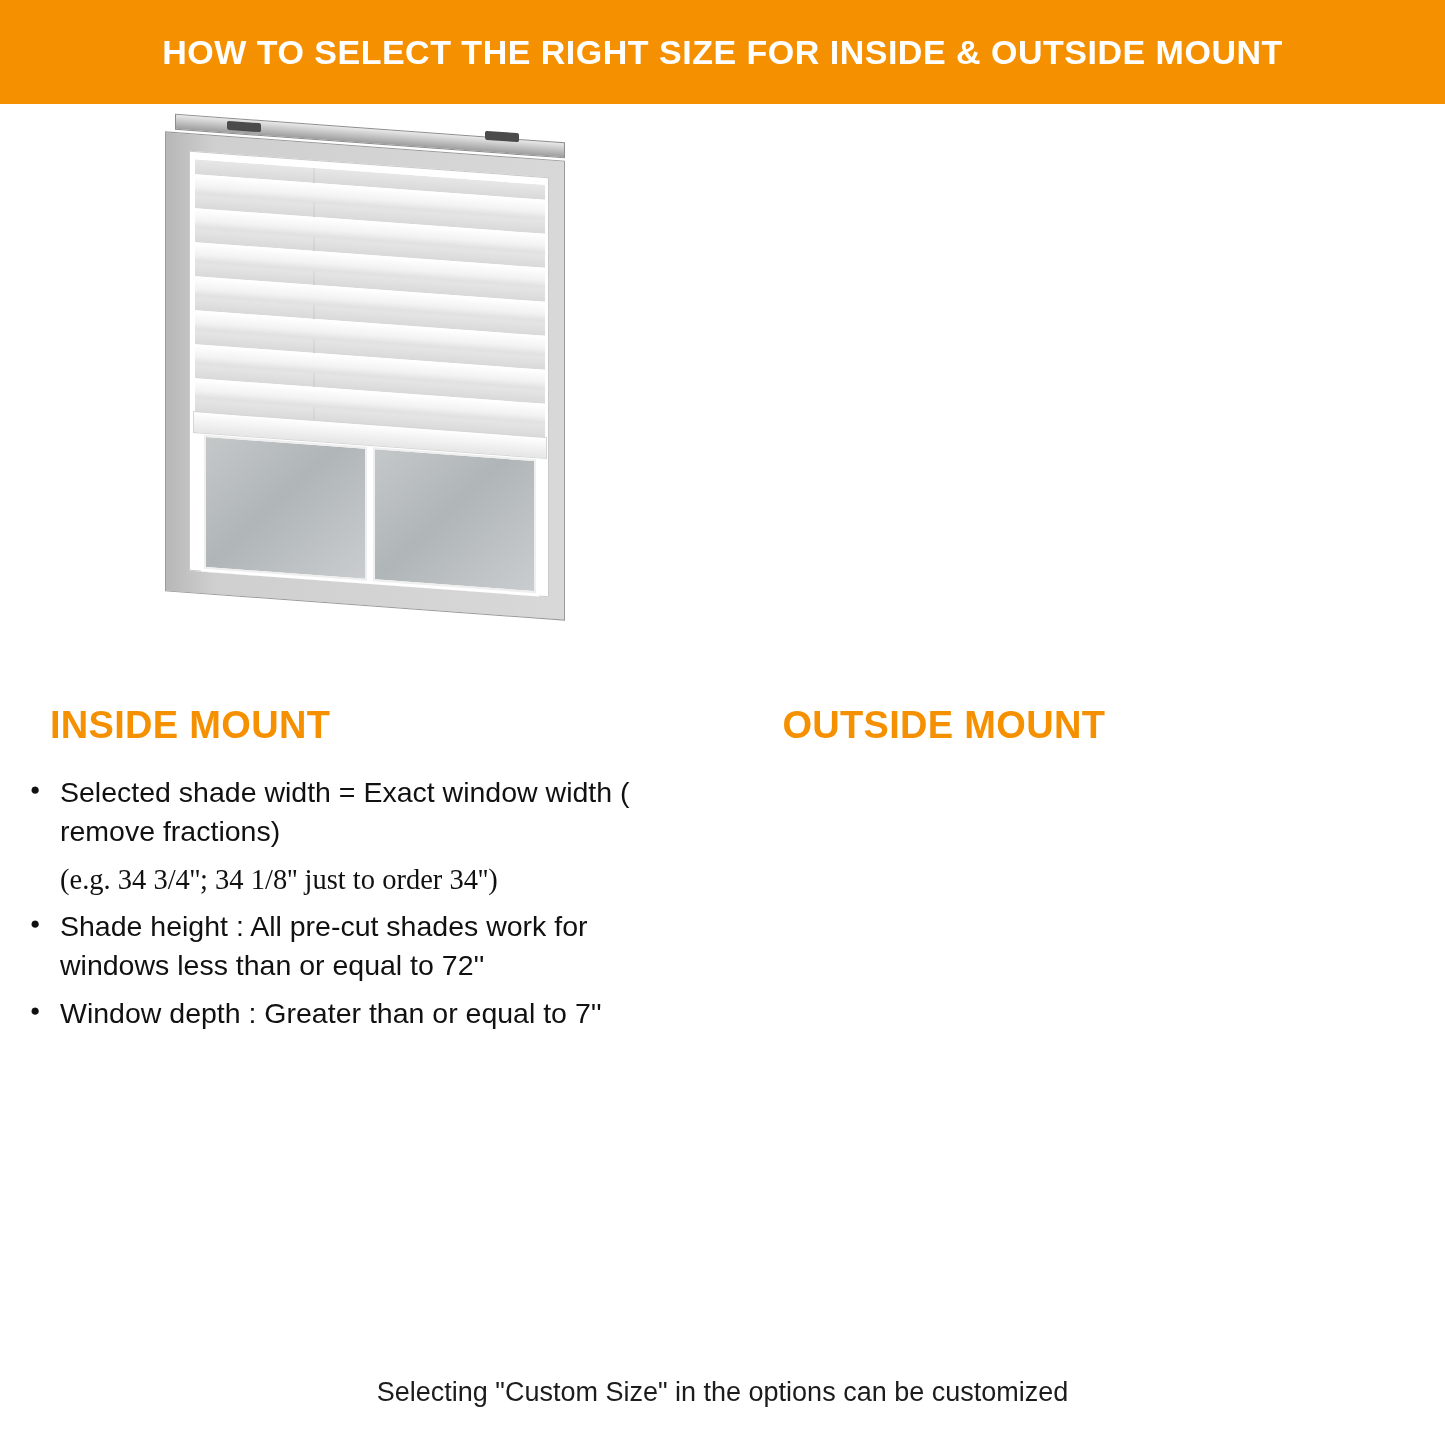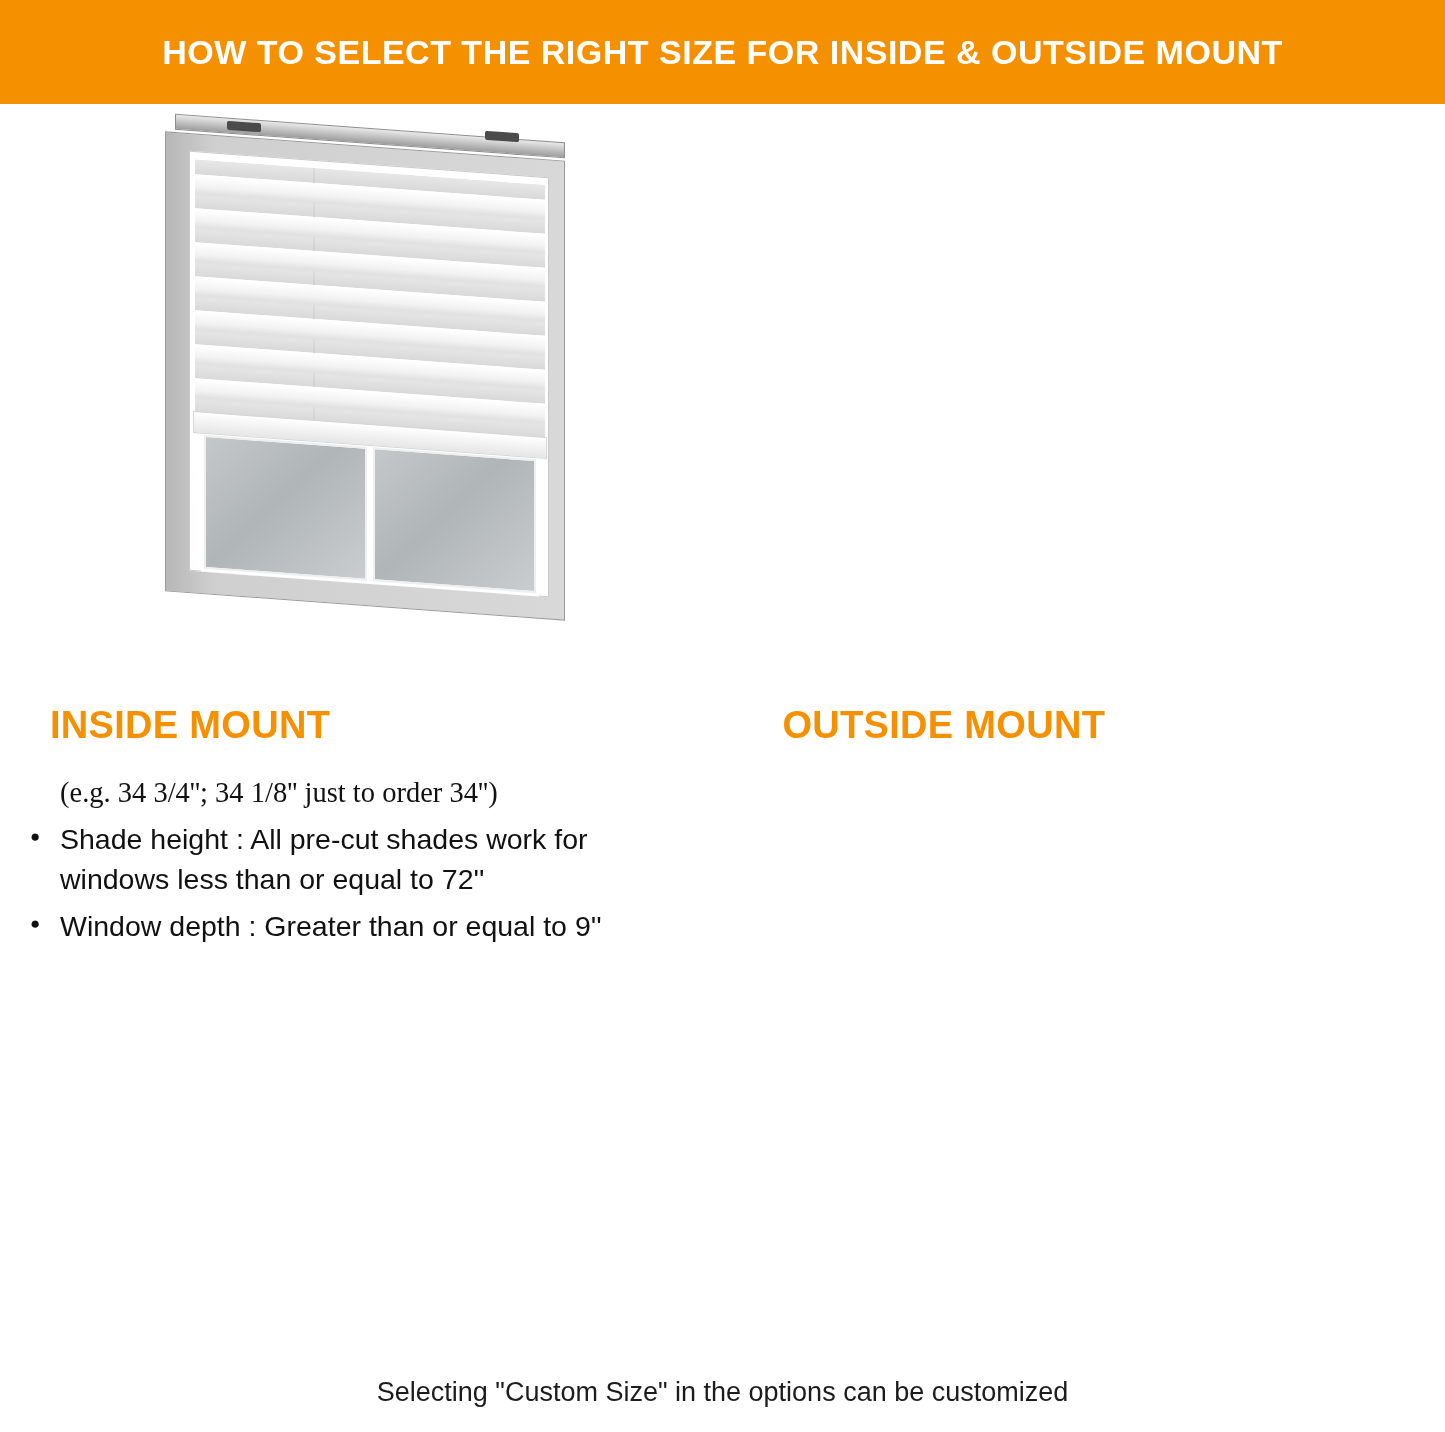--- a/index.html
+++ b/index.html
@@ -273,23 +273,24 @@
     
   </div>
 
 </div>
 
 <div class="columns">
 
   <div class="col left">
     <div class="mount-heading">INSIDE MOUNT</div>
     <ul class="bullets" id="left-bullets">
+        <li>Selected shade width = Exact window width ( remove fractions)</li>
         <li class="no-bullet">(e.g. 34 3/4''; 34 1/8'' just to order 34'')</li>
         <li>Shade height : All pre-cut shades work for windows less than or equal to 72''</li>
-        <li>Window depth : Greater than or equal to 9''</li>
+        <li>Window depth : Greater than or equal to 7''</li>
       </ul>
   </div>
 
   <div class="col right">
     <div class="mount-heading">OUTSIDE MOUNT</div>
   </div>
 
 </div>
 
 <div class="footer-note">Selecting "Custom Size" in the options can be customized</div>

